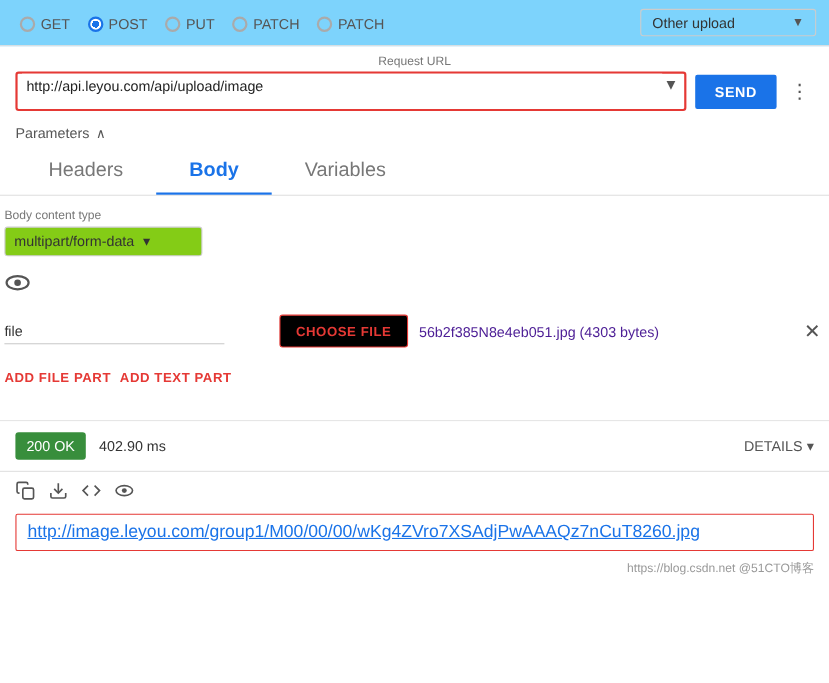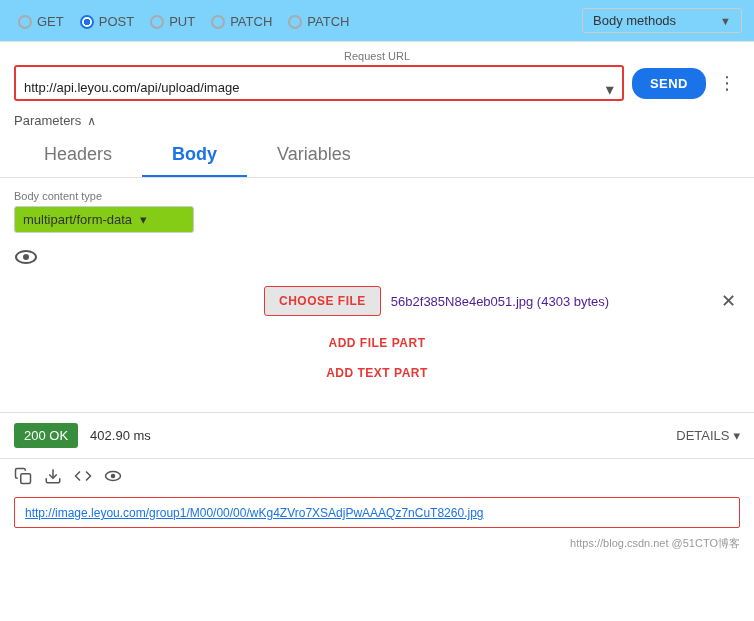--- a/index.html
+++ b/index.html
@@ -68,21 +68,21 @@
       text-align: center;
     }
     .url-row {
       display: flex;
       align-items: center;
       gap: 8px;
     }
     .url-input-wrapper {
       flex: 1;
       display: flex;
-      align-items: flex-end;
+      align-items: flex-start;
       border: 2px solid #e53935;
       border-radius: 3px;
       padding: 0 4px;
       height: 36px;
     }
     .url-input {
       flex: 1;
       border: none;
       outline: none;
       font-size: 13px;
@@ -94,21 +94,21 @@
       border: none;
       cursor: pointer;
       color: #555;
       font-size: 16px;
       padding: 0 4px;
     }
     .send-btn {
       background: #1a73e8;
       color: #fff;
       border: none;
-      border-radius: 14px;
+      border-radius: 2px;
       padding: 8px 18px;
       font-size: 13px;
       font-weight: bold;
       cursor: pointer;
       letter-spacing: 0.5px;
     }
     .more-btn {
       background: none;
       border: none;
       cursor: pointer;
@@ -139,21 +139,21 @@
       color: #777;
       cursor: pointer;
       border-bottom: 2px solid transparent;
     }
     .tab.active {
       color: #1a73e8;
       border-bottom: 2px solid #1a73e8;
       font-weight: bold;
     }
     .body-content {
-      padding: 12px 14px;
+      padding: 12px 4px;
     }
     .body-type-label {
       font-size: 11px;
       color: #777;
       margin-bottom: 4px;
     }
     .body-type-row {
       display: flex;
       align-items: center;
       gap: 6px;
@@ -208,41 +208,40 @@
       background: transparent;
     }
     .choose-file-btn {
       border: 1px solid #e53935;
       color: #e53935;
       border-radius: 3px;
       padding: 7px 14px;
       font-size: 12px;
       font-weight: bold;
       cursor: pointer;
-      background: #e5e5e5;
+      background: #000000;
       letter-spacing: 0.5px;
     }
     .file-info {
       font-size: 13px;
       color: #4c1d95;
       flex: 1;
     }
     .clear-btn {
       background: none;
       border: none;
       cursor: pointer;
       font-size: 18px;
       color: #555;
       padding: 0 4px;
     }
     .actions-row {
       display: flex;
       gap: 8px;
       margin-bottom: 16px;
-      flex-direction: column;
     }
     .add-part-btn {
       color: #e53935;
       background: none;
       border: none;
       font-size: 12px;
       font-weight: bold;
       cursor: pointer;
       letter-spacing: 0.5px;
       padding: 4px 0;
@@ -295,21 +294,21 @@
       font-size: 16px;
     }
     .response-url-box {
       margin: 4px 14px;
       border: 1px solid #e53935;
       border-radius: 2px;
       padding: 7px 10px;
     }
     .response-url {
       color: #1a73e8;
-      font-size: 12px;
+      font-size: 16px;
       text-decoration: underline;
       cursor: pointer;
       word-break: break-all;
     }
     .watermark {
       text-align: right;
       font-size: 11px;
       color: #999;
       padding: 4px 14px;
     }
@@ -332,21 +331,21 @@
   </div>
   <div class="method-option">
     <span class="radio-circle"></span>
     <span>PATCH</span>
   </div>
   <div class="method-option">
     <span class="radio-circle"></span>
     <span>PATCH</span>
   </div>
   <div class="other-methods-dropdown">
-    <span>Body methods</span>
+    <span>Other upload</span>
     <span class="chevron-down">▼</span>
   </div>
 </div>
 
 <div class="url-section">
   <div class="url-label">Request URL</div>
   <div class="url-row">
     <div class="url-input-wrapper">
       <input class="url-input" type="text" value="http://api.leyou.com/api/upload/image" style="">
       <button class="url-dropdown-btn">▾</button>
@@ -384,20 +383,21 @@
 
   <div class="eye-icon-row">
     <svg class="eye-icon" viewBox="0 0 24 24" fill="none" stroke="#555" stroke-width="2">
       <ellipse cx="12" cy="12" rx="10" ry="6"></ellipse>
       <circle cx="12" cy="12" r="3" fill="#555" stroke="none"></circle>
     </svg>
   </div>
 
   <div class="field-row">
     <div class="field-name-col">
+      <input class="field-input" type="text" value="file" style="">
     </div>
     <button class="choose-file-btn">CHOOSE FILE</button>
     <span class="file-info">56b2f385N8e4eb051.jpg (4303 bytes)</span>
     <button class="clear-btn">✕</button>
   </div>
 
   <div class="actions-row">
     <button class="add-part-btn">ADD FILE PART</button>
     <button class="add-part-btn">ADD TEXT PART</button>
   </div>

